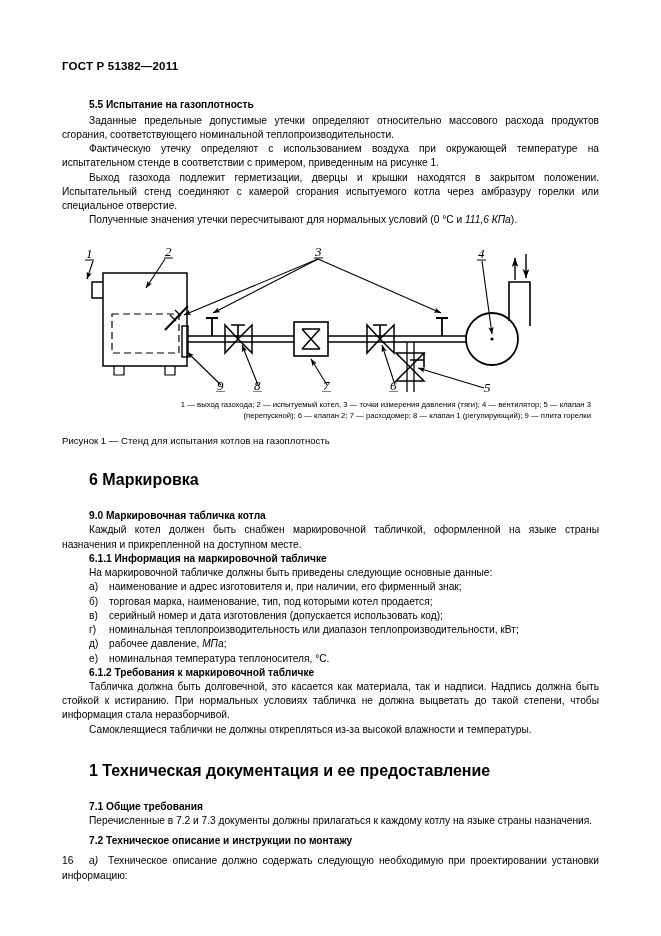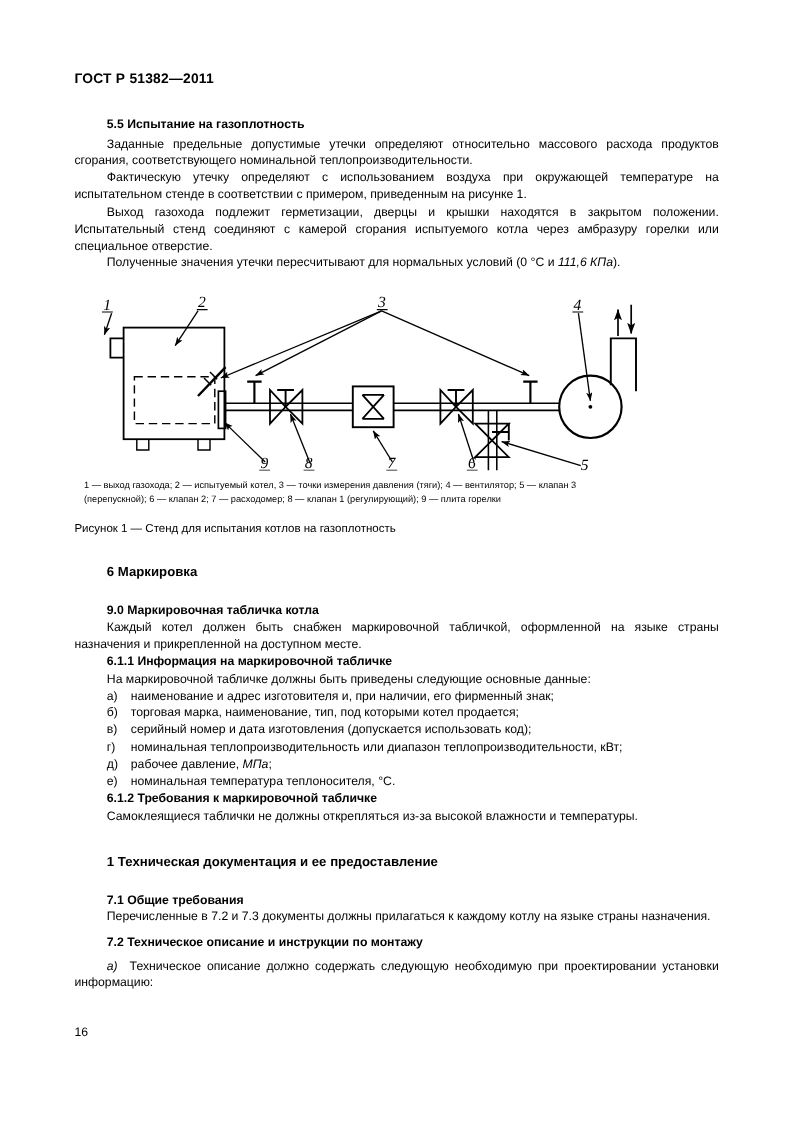--- a/index.html
+++ b/index.html
@@ -41,21 +41,21 @@
 
   
   .h-clause {
     font-size: 10.2px;
     font-weight: bold;
     margin: 0 0 2px 0;
     padding-left: 27px;
     line-height: 1.35;
   }
   .h-section {
-    font-size: 11px;
+    font-size: 16px;
     font-weight: bold;
     padding-left: 27px;
     margin: 0;
     line-height: 1.3;
   }
   .h-sub {
     font-size: 10.2px;
     font-weight: bold;
     padding-left: 27px;
     margin: 0;
@@ -106,21 +106,21 @@
     padding: 0;
   }
   .figure-canvas {
     width: 537px;
     height: 150px;
     display: block;
   }
   .figure-legend {
     font-size: 7.7px;
     line-height: 1.55;
-    text-align: left;
+    text-align: right;
     margin: 7px 0 0 0;
     padding: 0 8px;
   }
   .figure-title {
     font-size: 9.6px;
     text-align: left;
     margin: 13px 0 0 0;
   }
 
   
@@ -298,20 +298,21 @@
         <span class="mark">д)</span>
         <span class="txt"><span>рабочее давление, </span><i>МПа</i><span>;</span></span>
       </li>
       <li>
         <span class="mark">е)</span>
         <span class="txt">номинальная температура теплоносителя, °С.</span>
       </li>
     </ul>
 
     <div class="h-sub">6.1.2  Требования к маркировочной табличке</div>
+    <p class="body">Табличка должна быть долговечной, это касается как материала, так и надписи. Надпись должна быть стойкой к истиранию. При нормальных условиях табличка не должна выцветать до такой степени, чтобы информация стала неразборчивой.</p>
     <p class="body">Самоклеящиеся таблички не должны открепляться из-за высокой влажности и температуры.</p>
 
     <div class="sp-24"></div>
 
     <div class="h-section">1  Техническая документация и ее предоставление</div>
 
     <div class="sp-18"></div>
 
     <div class="h-sub">7.1  Общие требования</div>
     <p class="body">Перечисленные в 7.2 и 7.3 документы должны прилагаться к каждому котлу на языке страны назначения.</p>

